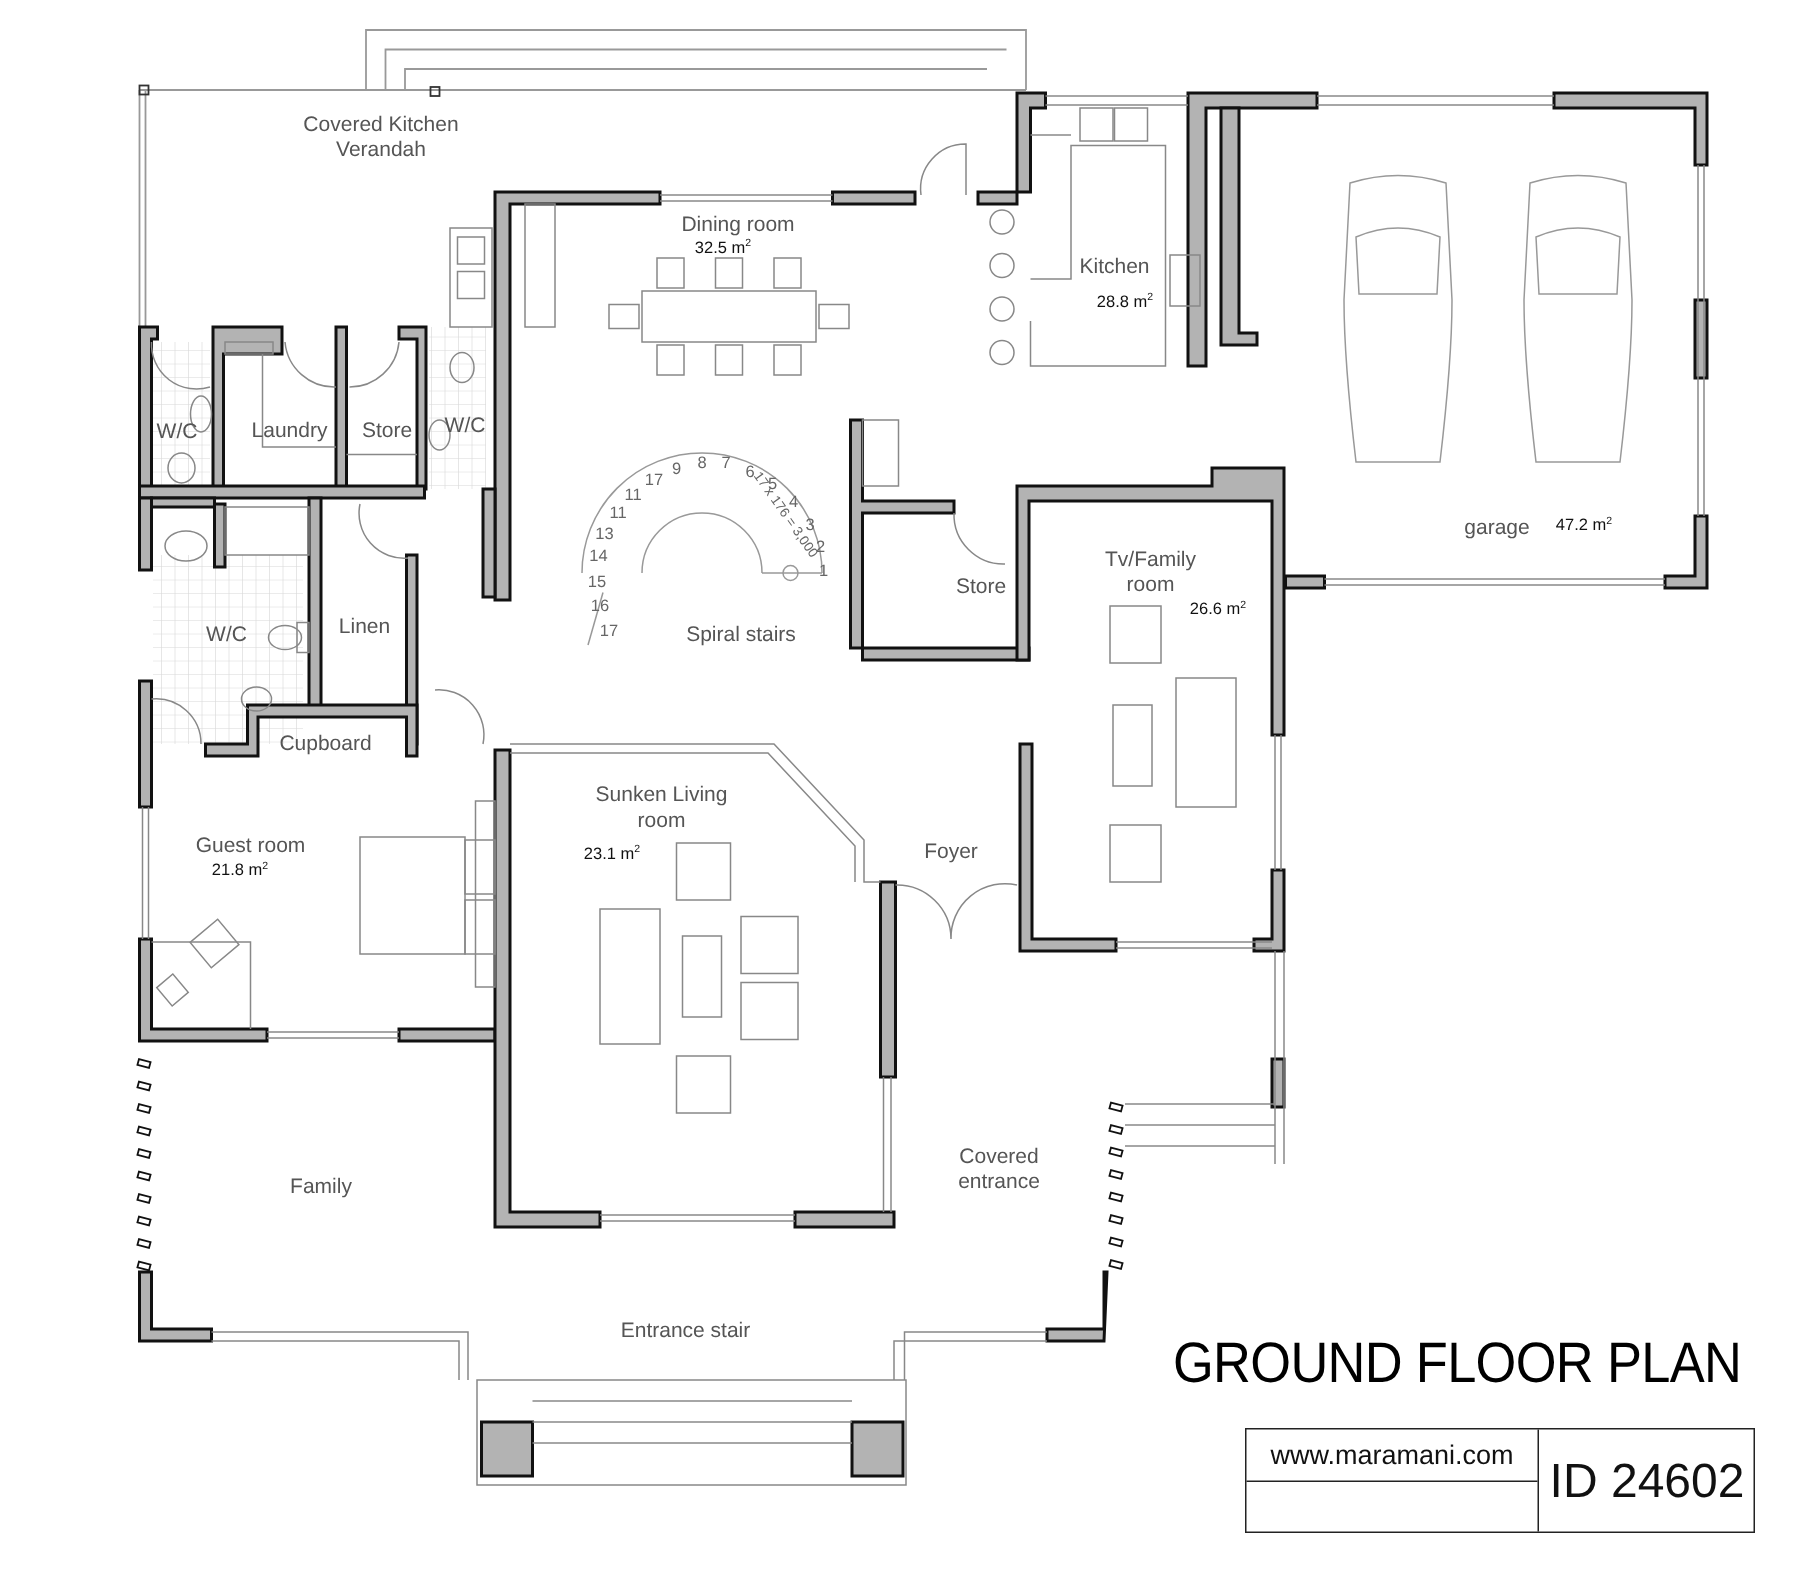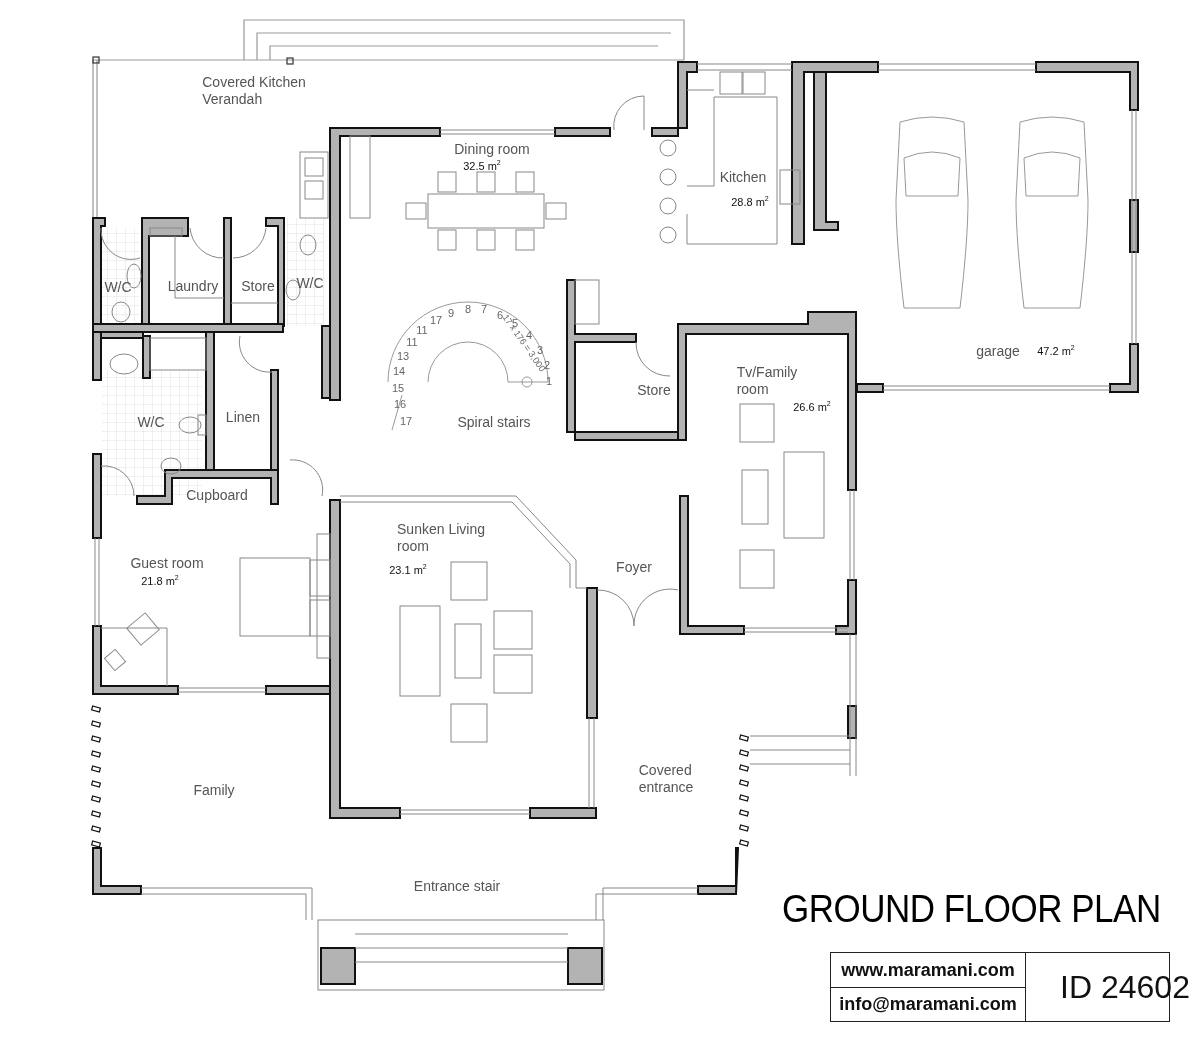--- a/index.html
+++ b/index.html
@@ -1,27 +1,27 @@
 <!DOCTYPE html>
 <html><head>
 <meta charset="utf-8">
 <style>
   html,body{margin:0;padding:0;background:#fff;}
   body{width:1200px;height:1047px;position:relative;overflow:hidden;font-family:"Liberation Sans",sans-serif;}
   #plan{position:absolute;left:0;top:0;width:1200px;height:1047px;}
-  .lbl{position:absolute;color:#555;font-size:14px;text-align:left;white-space:nowrap;transform:translateX(-50%);line-height:17px;}
+  .lbl{position:absolute;color:#555;font-size:14px;text-align:center;white-space:nowrap;transform:translateX(-50%);line-height:17px;}
   .area{position:absolute;color:#111;font-size:11px;white-space:nowrap;transform:translateX(-50%);}
   .area sup{font-size:7px;}
   .title{position:absolute;left:782px;top:888px;font-size:38px;color:#000;letter-spacing:-0.5px;white-space:nowrap;font-family:"Liberation Sans",sans-serif;transform:scaleX(0.92);transform-origin:left top;}
   .tb{position:absolute;left:830px;top:952px;width:340px;height:70px;border:1.5px solid #222;box-sizing:border-box;}
   .tb .c1{position:absolute;left:0;top:0;width:194px;height:100%;border-right:1.5px solid #222;}
-  .tb .r{position:absolute;left:0;width:194px;height:34px;line-height:34px;text-align:center;font-size:18px;color:#111;font-weight:bold;}
+  .tb .r{position:absolute;left:0;width:194px;height:34px;line-height:34px;text-align:center;font-size:18px;color:#111;}
   .tb .r1{top:0;border-bottom:1.5px solid #222;}
   .tb .r2{top:34px;}
-  .tb .id{position:absolute;left:196px;top:0;width:142px;height:100%;line-height:68px;text-align:center;font-size:32px;color:#111;margin-left:27px;}
+  .tb .id{position:absolute;left:196px;top:0;width:142px;height:100%;line-height:68px;text-align:center;font-size:32px;color:#111;}
 </style>
 </head>
 <body>
 
 <svg id="plan" viewBox="0 0 1200 1047" xmlns="http://www.w3.org/2000/svg">
   <defs>
     <pattern id="tile" width="9" height="9" patternUnits="userSpaceOnUse">
       <path d="M9 0V9H0" fill="none" stroke="#d8d8d8" stroke-width="0.8"></path>
     </pattern>
   </defs>
@@ -298,15 +298,14 @@
   <div>Covered</div>
   <div>entrance</div>
 </div>
 <div class="lbl" style="left:214px;top:782px">Family</div>
 <div class="lbl" style="left:457px;top:878px">Entrance stair</div>
 
 <div class="title">GROUND FLOOR PLAN</div>
 <div class="tb">
   <div class="c1"></div>
   <div class="r r1">www.maramani.com</div>
-  <div class="r r2">info@maramani.com</div>
   <div class="id">ID 24602</div>
 </div>
 
 </body></html>

